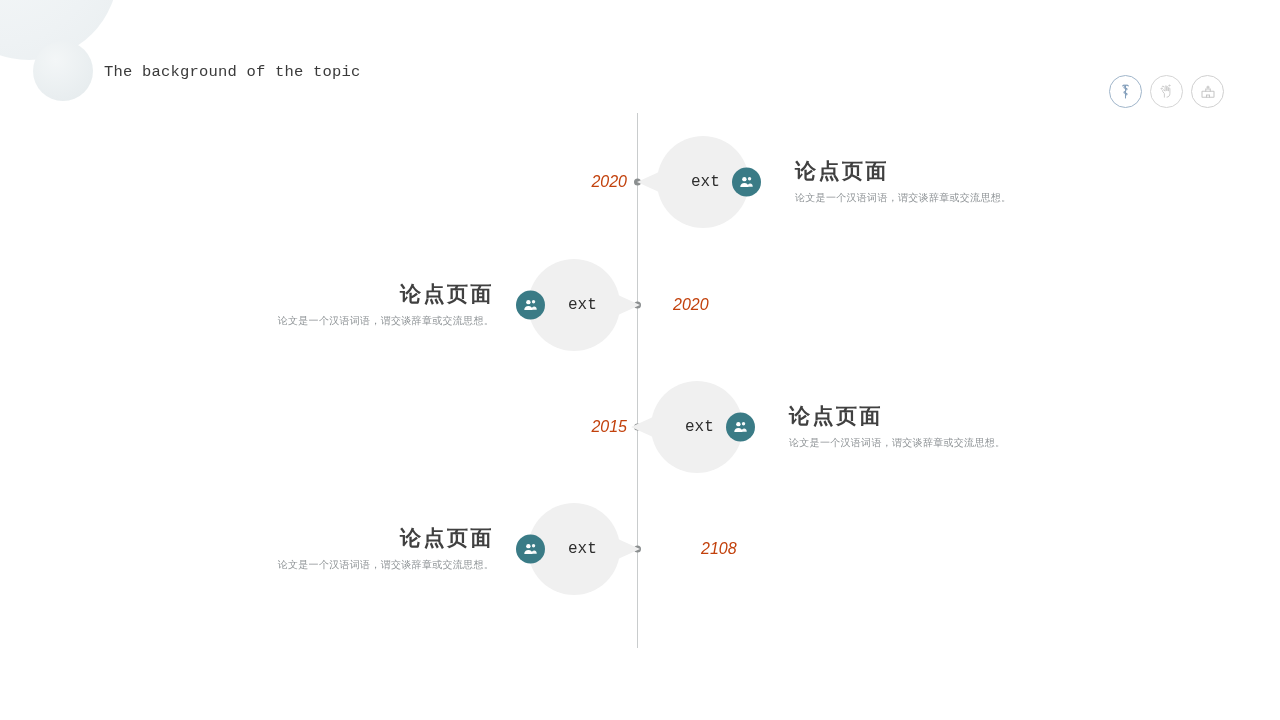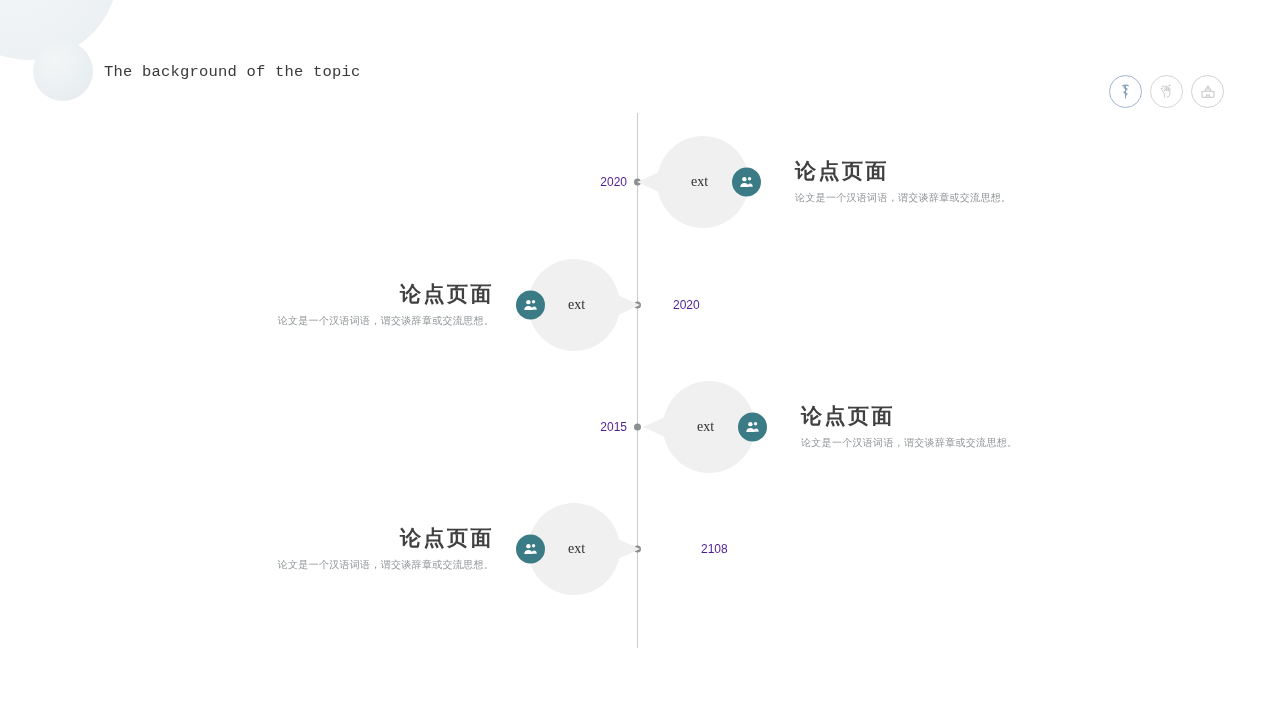--- a/index.html
+++ b/index.html
@@ -137,23 +137,23 @@
     border-right: 22px solid #f0f0f0;
   }
   .tail-right {
     right: -20px;
     border-left: 22px solid #f0f0f0;
   }
   .bubble-label {
     position: absolute;
     top: 50%;
     transform: translateY(-50%);
-    font-size: 14px;
+    font-size: 16px;
     color: #2e2e2e;
-    font-family: Liberation Serif, serif;
+    font-family: Liberation Mono, monospace;
   }
   
   .icon-circle {
     position: absolute;
     top: 50%;
     transform: translateY(-50%);
     width: 29px;
     height: 29px;
     border-radius: 50%;
     background: #3a7b86;
@@ -181,26 +181,27 @@
     line-height: 1.62;
     letter-spacing: 0.3px;
     font-family: "DejaVu Sans", "Liberation Sans", sans-serif;
   }
   .align-right { text-align: right; }
   .align-left  { text-align: left; }
 
   
   .year {
     position: absolute;
-    font-size: 12px;
-    color: #4c1d95;
+    font-size: 16px;
+    color: #c2410c;
     top: 50%;
     transform: translateY(-50%);
     font-family: "Liberation Sans", "DejaVu Sans", sans-serif;
     white-space: nowrap;
+    font-style: italic;
   }
 </style>
 </head>
 <body>
 
 <div class="deco-blob-big"></div>
 <div class="deco-blob-small"></div>
 
 <div class="header">
   <div class="page-subtitle">The  background of the topic</div>
@@ -288,21 +289,21 @@
           <circle cx="16.3" cy="7.4" r="2.4" opacity="0.95"></circle>
           <path d="M13.6 18.6c0-2.8 1.4-4.5 3.6-4.5 2.1 0 3.6 1.6 3.6 4.5z" opacity="0.95"></path>
         </svg>
       </span>
     </div>
   </div>
   <div class="year" style="position:relative; transform:none; margin-left:53px;">2020</div>
 </div>
 
 <div class="item" style="left:583px; top:381px;">
-  <div class="year" style="position:relative; transform:none; width:44px; text-align:right; margin-right:36px;">2015</div>
+  <div class="year" style="position:relative; transform:none; width:44px; text-align:right; margin-right:24px;">2015</div>
   <div class="bubble-wrap">
     <div class="bubble"></div>
     <div class="bubble-tail tail-left"></div>
     <div class="bubble-label" style="left:34px">ext</div>
     <div class="icon-circle" style="right:-12px">
       <span>
         <svg width="17" height="17" viewBox="0 0 24 24" fill="#ffffff">
           <circle cx="9" cy="8" r="3.1"></circle>
           <path d="M3.2 19c0-3.4 2.6-5.6 5.8-5.6s5.8 2.2 5.8 5.6z"></path>
           <circle cx="16.3" cy="7.4" r="2.4" opacity="0.95"></circle>

